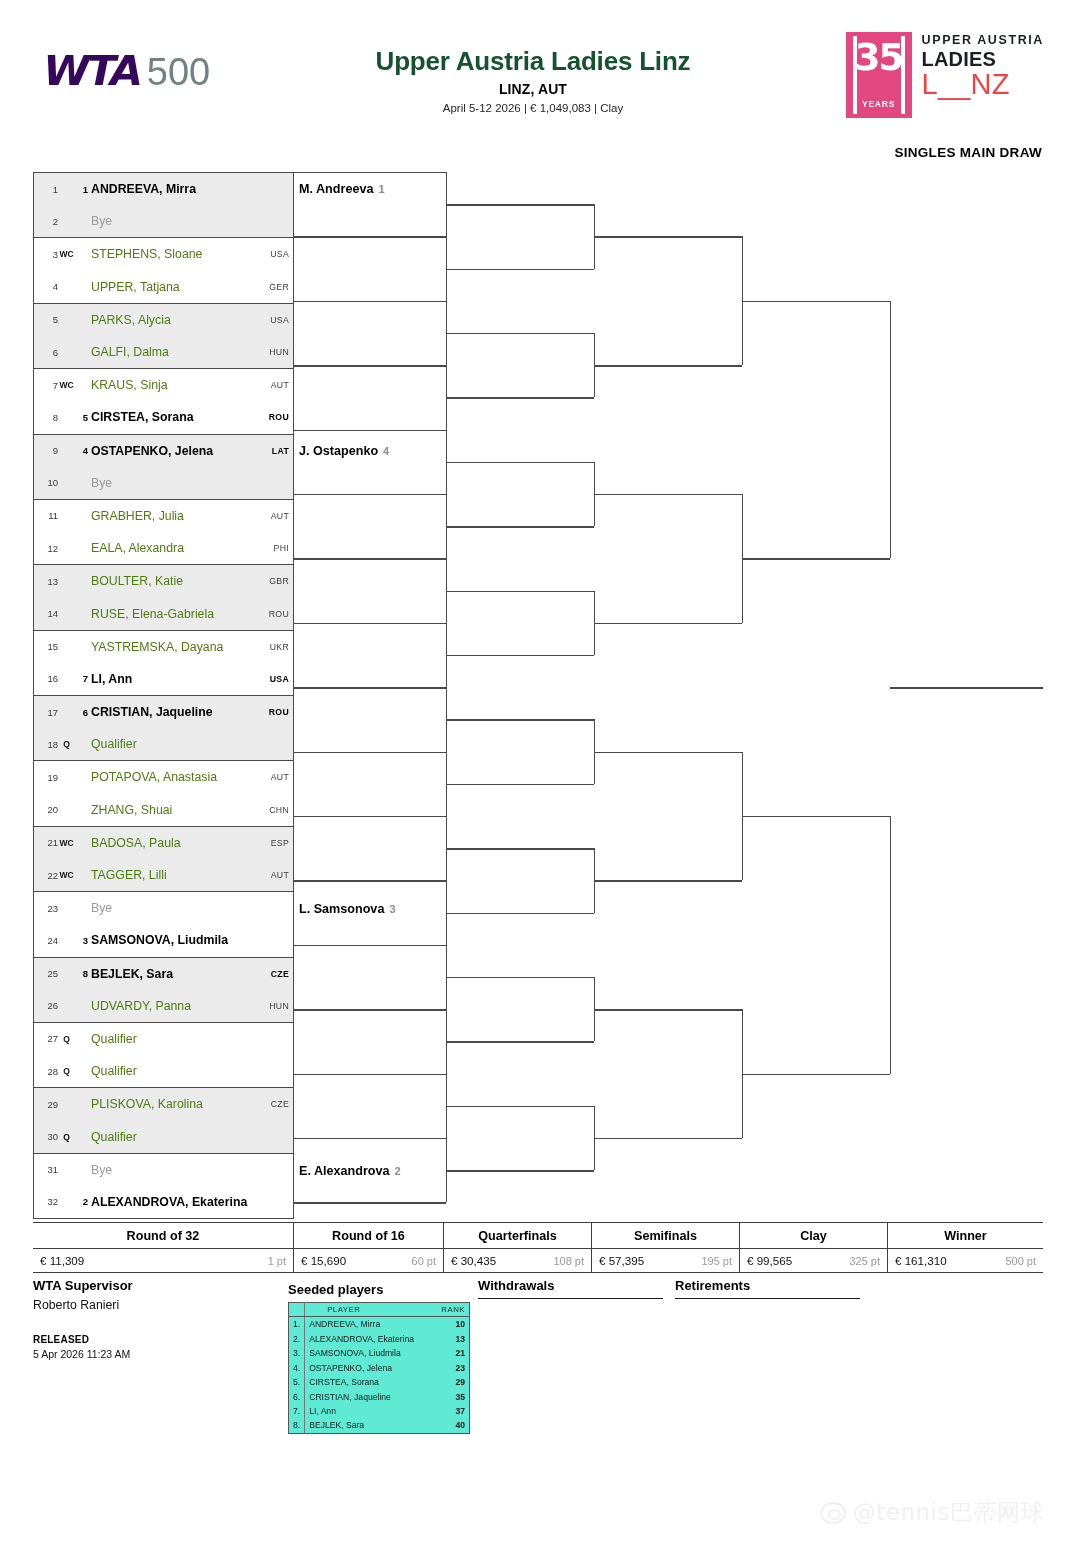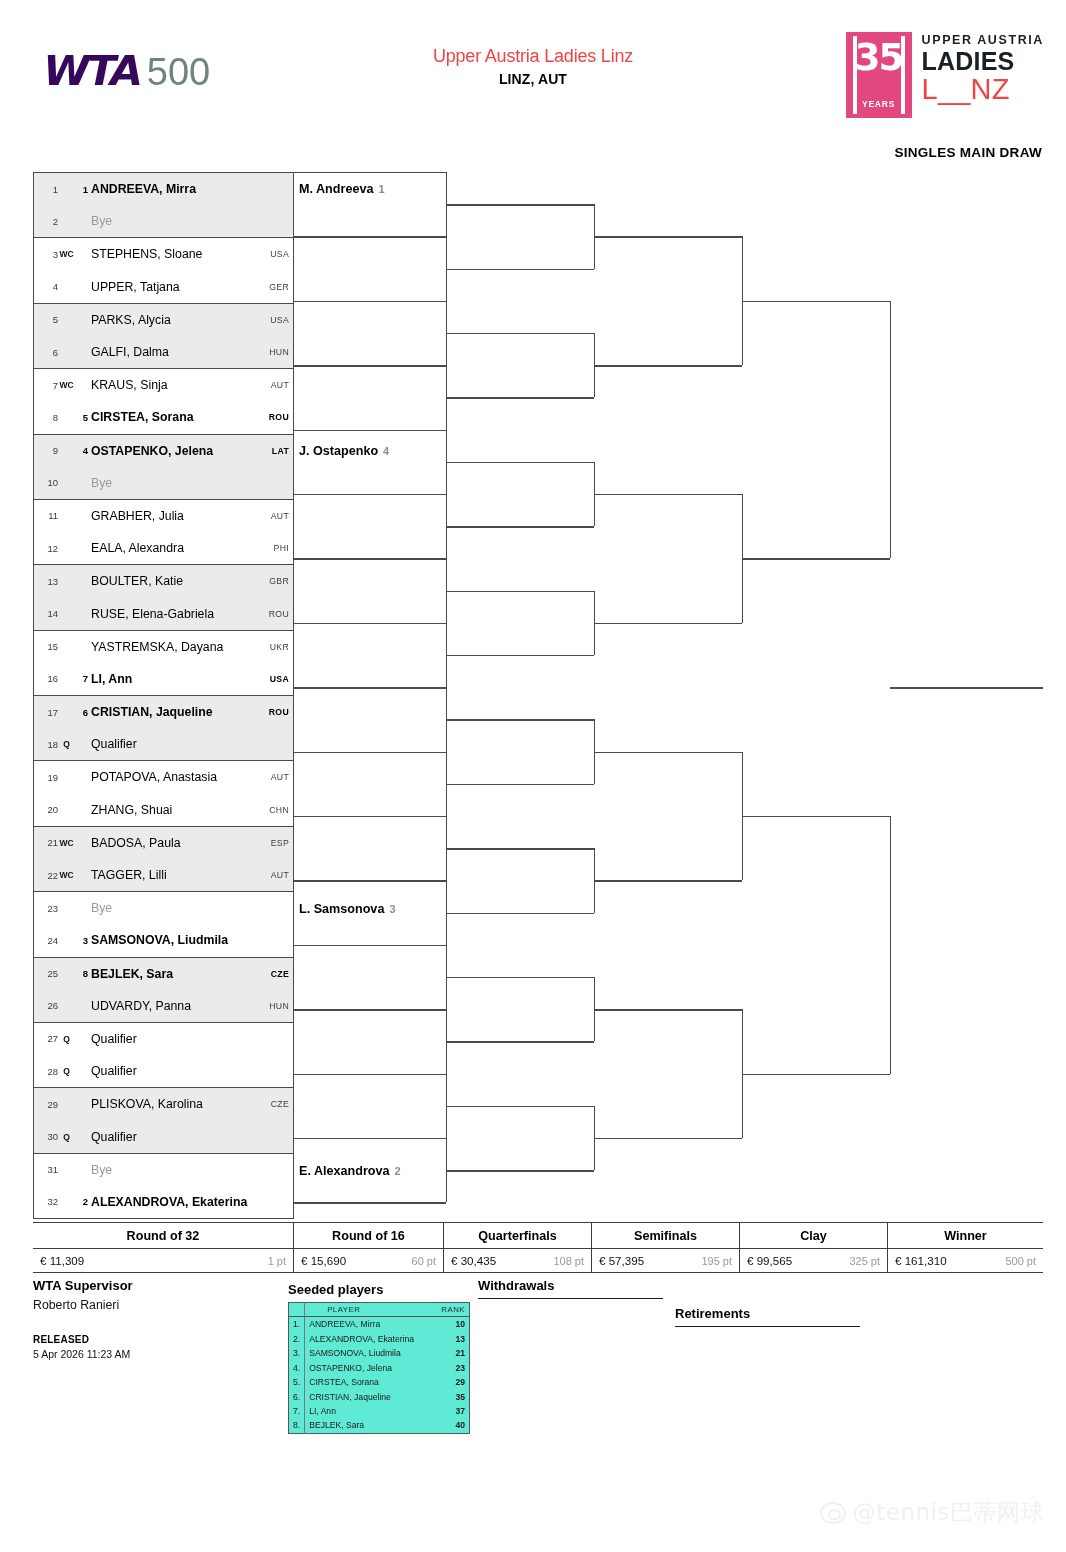--- a/index.html
+++ b/index.html
@@ -43,24 +43,24 @@
     letter-spacing: 0px;
   }
 
   .title-block {
     position: absolute;
     left: 0; right: 0; top: 46px;
     text-align: center;
     pointer-events: none;
   }
   .tournament-name {
-    font-size: 18px;
-    font-weight: 400;
+    font-size: 26px;
+    font-weight: 700;
     letter-spacing: -0.2px;
-    color: #ef4444;
+    color: #14532d;
     margin: 0;
   }
   .tournament-city {
     font-size: 14px;
     font-weight: 700;
     color: #000;
     margin: 4px 0 0 0;
     letter-spacing: 0.1px;
   }
   .tournament-meta {
@@ -121,21 +121,21 @@
     padding-top: 2px;
     line-height: 1;
   }
   .logo-upper {
     font-size: 12.5px;
     font-weight: 700;
     letter-spacing: 1.6px;
     color: #1b2027;
   }
   .logo-ladies {
-    font-size: 25px;
+    font-size: 20px;
     font-weight: 700;
     letter-spacing: 0.2px;
     color: #1b2027;
     margin-top: 2px;
   }
   .logo-linz {
     font-size: 29px;
     font-weight: 400;
     letter-spacing: 0.2px;
     color: #ef4444;
@@ -196,21 +196,21 @@
     width: 13px;
     text-align: right;
     font-size: 9.5px;
     font-weight: 700;
     color: #000;
     flex: 0 0 auto;
     margin-right: 3px;
   }
   .slot-name {
     font-size: 12.3px;
-    color: #000000;
+    color: #4d7c0f;
     white-space: nowrap;
     flex: 1 1 auto;
   }
   .slot-name.seeded { font-weight: 700; color: #000; }
   .slot-name.bye { color: #9a9a9a; }
   .slot-ctry {
     font-size: 8.7px;
     color: #3d3d3d;
     letter-spacing: 0.3px;
     padding-right: 4px;
@@ -350,21 +350,21 @@
   .sd-rank {
     text-align: right;
     font-weight: 700;
     color: #000;
     font-size: 9.2px;
   }
   .th-player { text-align: left; padding-left: 22px !important; }
   .th-rank { text-align: right; }
 
   .withdrawals { left: 478px; top: 0; }
-  .retirements { left: 675px; top: 0; margin-top: 28px; }
+  .retirements { left: 675px; top: 0; }
   .rule {
     width: 185px;
     height: 1.3px;
     background: #1a1a1a;
   }
 
   .watermark {
     position: absolute;
     right: 22px;
     top: 1497px;
@@ -398,20 +398,21 @@
 
 <div class="header">
   <div class="wta-logo">
     <span class="wta-mark">WTA</span>
     <span class="wta-500">500</span>
   </div>
 
   <div class="title-block">
     <h1 class="tournament-name">Upper Austria Ladies Linz</h1>
     <p class="tournament-city">LINZ, AUT</p>
+    <p class="tournament-meta">April 5-12 2026  |  € 1,049,083  |  Clay</p>
   </div>
 
   <div class="event-logo">
     <div class="badge35">
       <span class="badge35-num">35</span>
       <span class="badge35-years">YEARS</span>
     </div>
     <div class="logo-words">
       <div class="logo-upper">UPPER AUSTRIA</div>
       <div class="logo-ladies">LADIES</div>

